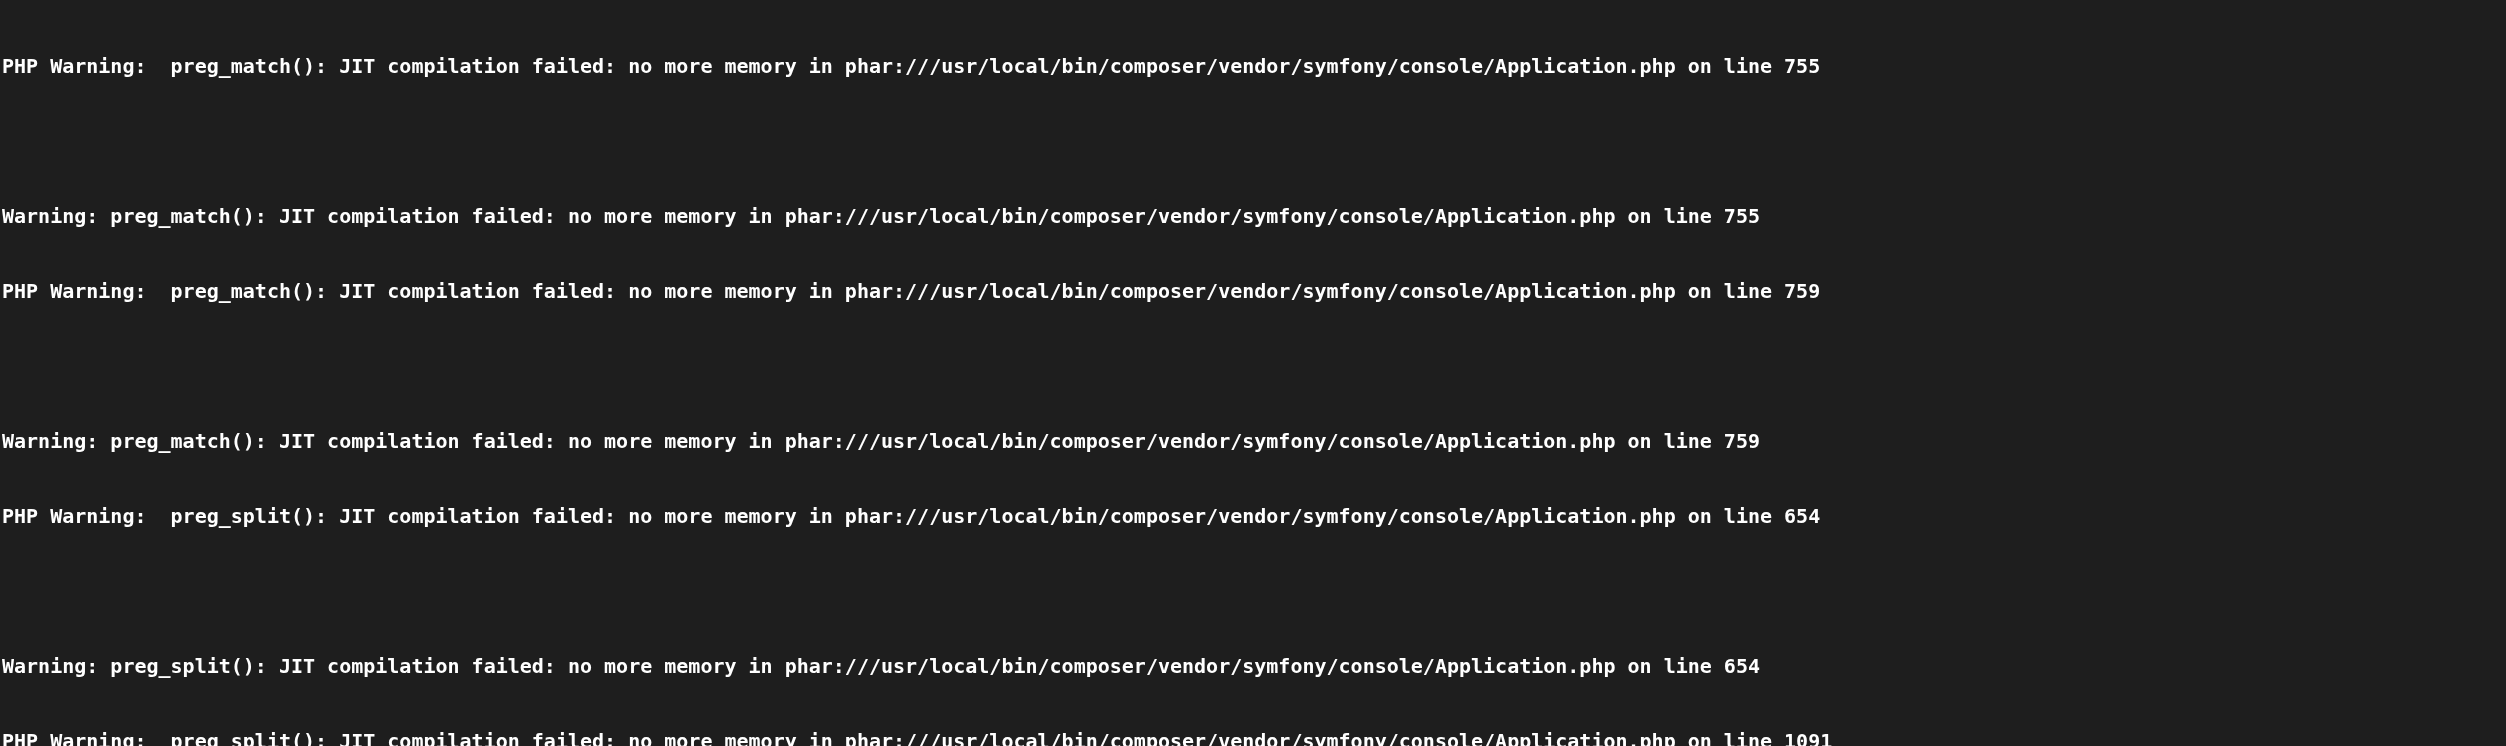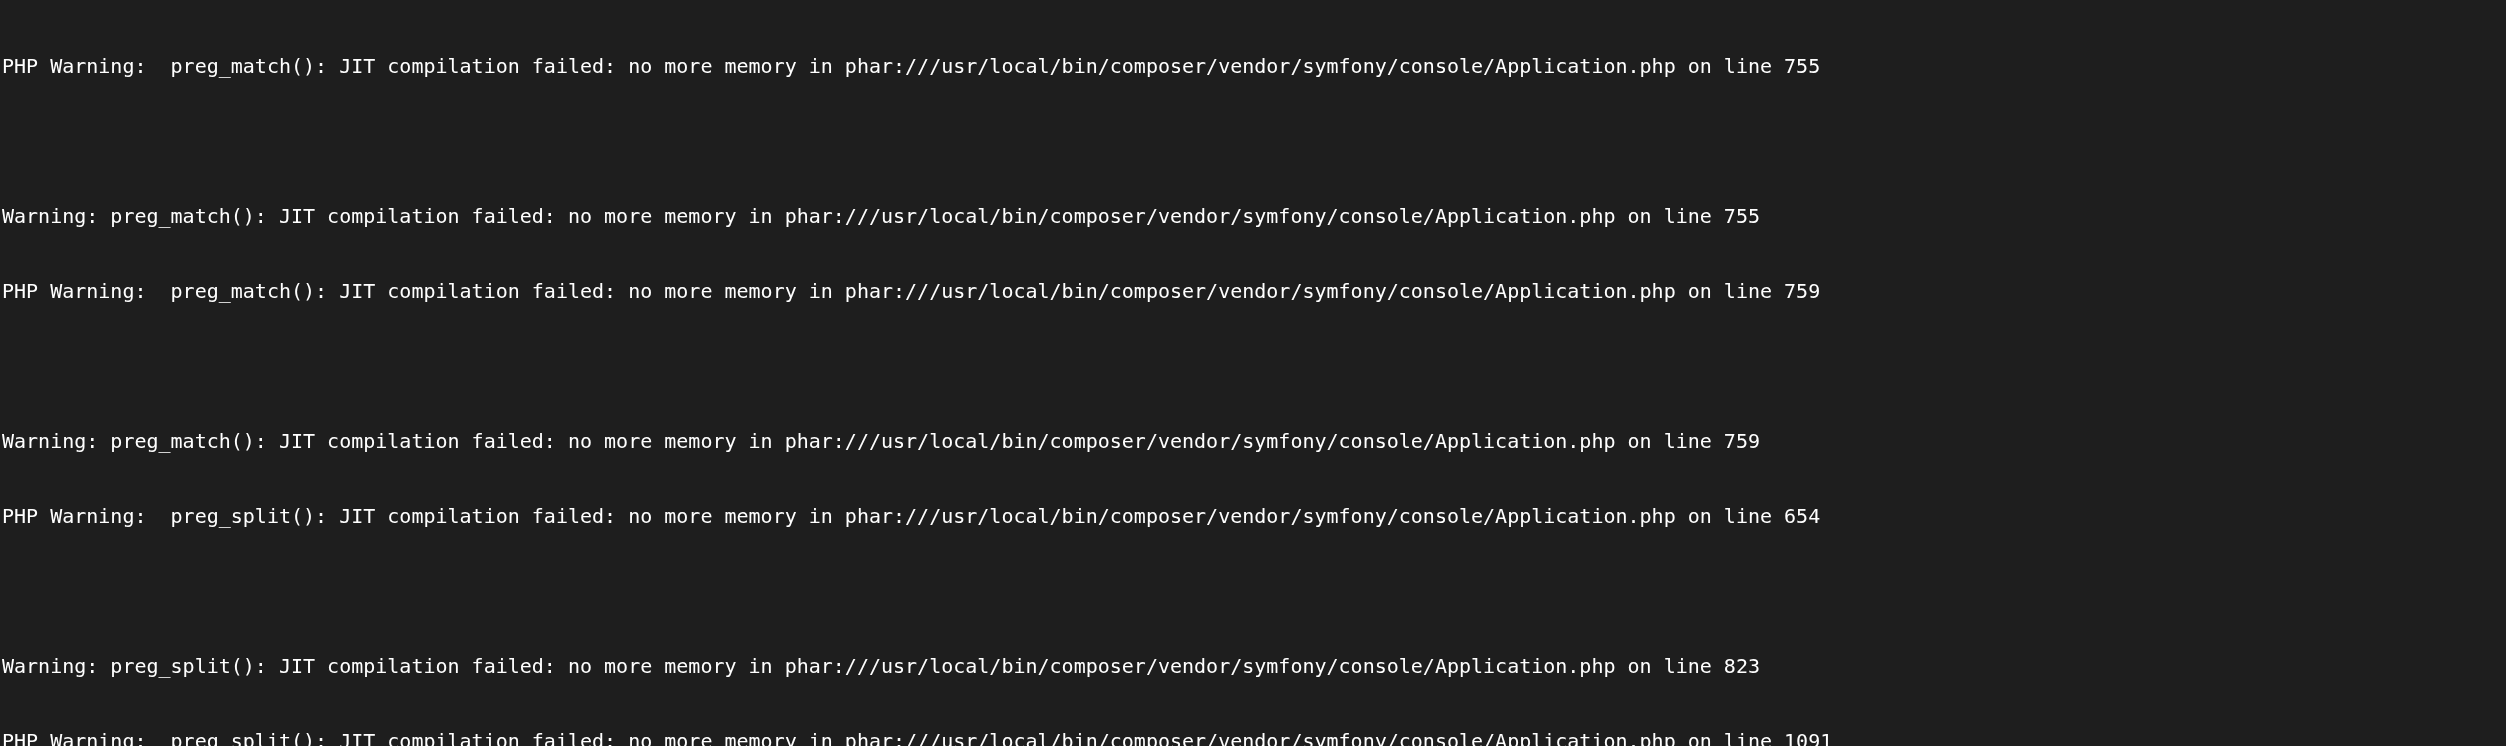--- a/index.html
+++ b/index.html
@@ -16,39 +16,40 @@
   .terminal {
     white-space: pre-wrap;
     word-break: break-all;
     width: 2506px;
     padding: 4px 2px;
     box-sizing: border-box;
   }
   .log-line {
     display: block;
     min-height: 1em;
+    font-weight: bold;
   }
   .blank {
     display: block;
     height: 1.25em;
   }
 </style>
 </head>
 <body>
 
 <div class="terminal">
   <span class="log-line">PHP Warning:  preg_match(): JIT compilation failed: no more memory in phar:///usr/local/bin/composer/vendor/symfony/console/Application.php on line 755</span>
   <span class="blank"></span>
   <span class="log-line">Warning: preg_match(): JIT compilation failed: no more memory in phar:///usr/local/bin/composer/vendor/symfony/console/Application.php on line 755</span>
   <span class="log-line">PHP Warning:  preg_match(): JIT compilation failed: no more memory in phar:///usr/local/bin/composer/vendor/symfony/console/Application.php on line 759</span>
   <span class="blank"></span>
   <span class="log-line">Warning: preg_match(): JIT compilation failed: no more memory in phar:///usr/local/bin/composer/vendor/symfony/console/Application.php on line 759</span>
   <span class="log-line">PHP Warning:  preg_split(): JIT compilation failed: no more memory in phar:///usr/local/bin/composer/vendor/symfony/console/Application.php on line 654</span>
   <span class="blank"></span>
-  <span class="log-line">Warning: preg_split(): JIT compilation failed: no more memory in phar:///usr/local/bin/composer/vendor/symfony/console/Application.php on line 823</span>
+  <span class="log-line">Warning: preg_split(): JIT compilation failed: no more memory in phar:///usr/local/bin/composer/vendor/symfony/console/Application.php on line 654</span>
   <span class="log-line">PHP Warning:  preg_split(): JIT compilation failed: no more memory in phar:///usr/local/bin/composer/vendor/symfony/console/Application.php on line 1091</span>
   
   
   
   
   
 
   
 </div>
 

